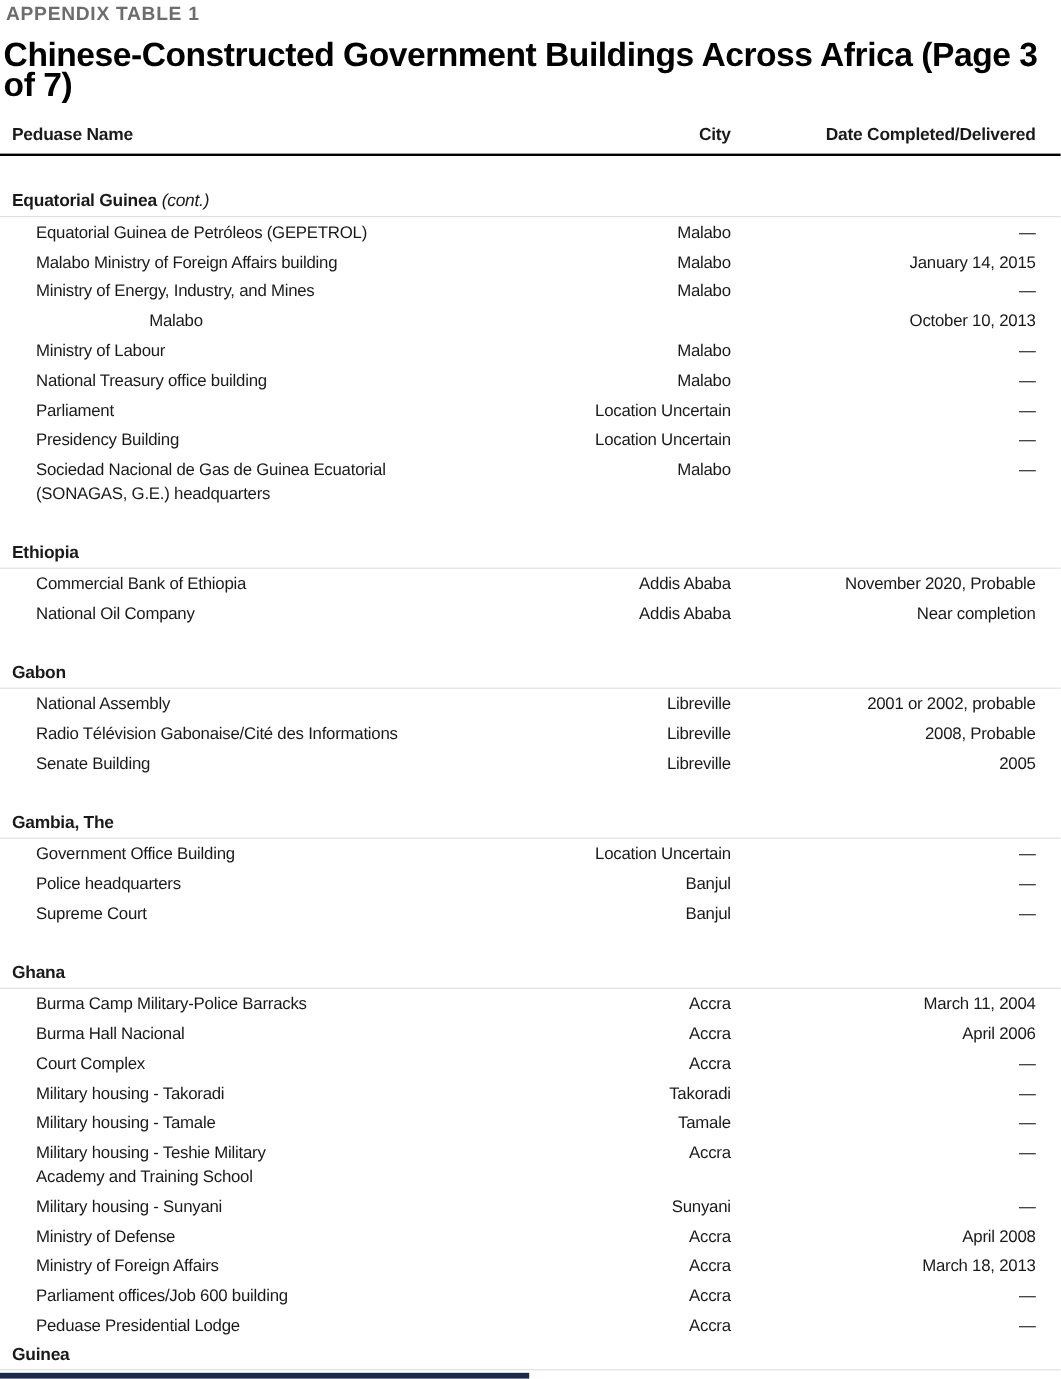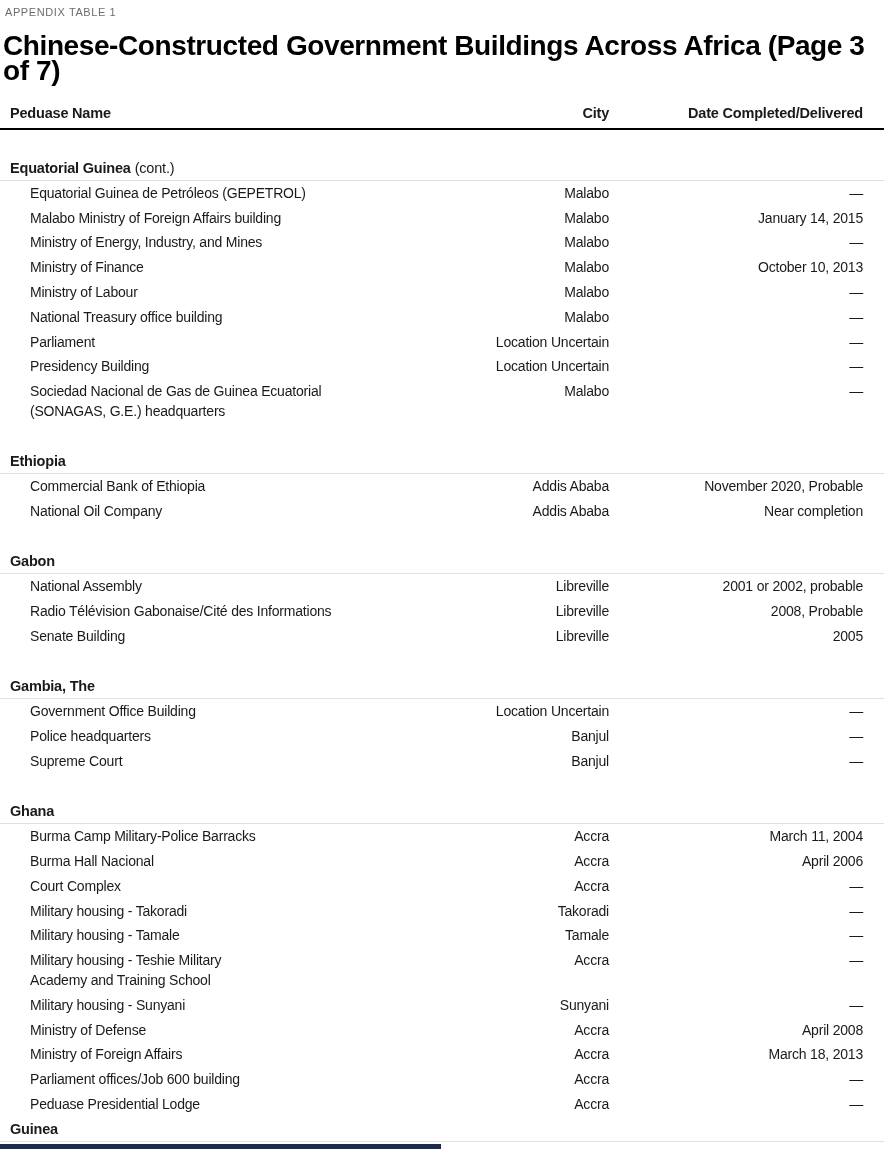--- a/index.html
+++ b/index.html
@@ -8,24 +8,25 @@
     background: #ffffff;
     color: #1a1a1a;
     font-family: "Liberation Sans", sans-serif;
     position: relative;
     letter-spacing: -0.2px;
   }
   .page { padding: 3px 0 0 0; }
 
   .kicker {
     margin: 3px 0 0 5px;
-    font-size: 11px;
+    font-size: 16px;
     line-height: 13px;
     color: #6d6d6d;
     letter-spacing: 0.6px;
+    font-weight: bold;
   }
   .title {
     margin: 14px 0 0 3px;
     font-size: 28px;
     line-height: 25px;
     font-weight: bold;
     color: #000;
     letter-spacing: -0.4px;
   }
 
@@ -45,21 +46,21 @@
   .table-head .c-name { padding-left: 10px; }
 
   .section { margin-top: 24.5px; }
   .section.compact { margin-top: 0; }
   .section-header {
     padding: 5px 0 4px 10px;
     border-bottom: 1px solid #e0e0e0;
     font-size: 14.5px;
   }
   .section-header .s-name { font-weight: bold; }
-  .section-header .s-suffix { font-weight: normal; }
+  .section-header .s-suffix { font-style: italic; font-weight: normal; }
   .section-header .s-suffix:not(:empty) { margin-left: 4px; }
 
   .row { font-size: 14px; padding: 2.4px 0; }
   .row .c-name { padding-left: 30px; width: 440px; }
 
   .bottom-bar {
     position: absolute;
     left: 0; bottom: 0;
     width: 441px; height: 5px;
   }
@@ -89,21 +90,20 @@
           <div class="c-name">Malabo Ministry of Foreign Affairs building</div>
           <div class="c-city">Malabo</div>
           <div class="c-date">January 14, 2015</div>
         </div>
         <div class="row cols">
           <div class="c-name">Ministry of Energy, Industry, and Mines</div>
           <div class="c-city">Malabo</div>
           <div class="c-date">—</div>
         </div>
         <div class="row cols">
-          <div class="c-name">Ministry of Finance</div>
           <div class="c-city">Malabo</div>
           <div class="c-date">October 10, 2013</div>
         </div>
         <div class="row cols">
           <div class="c-name">Ministry of Labour</div>
           <div class="c-city">Malabo</div>
           <div class="c-date">—</div>
         </div>
         <div class="row cols">
           <div class="c-name">National Treasury office building</div>

